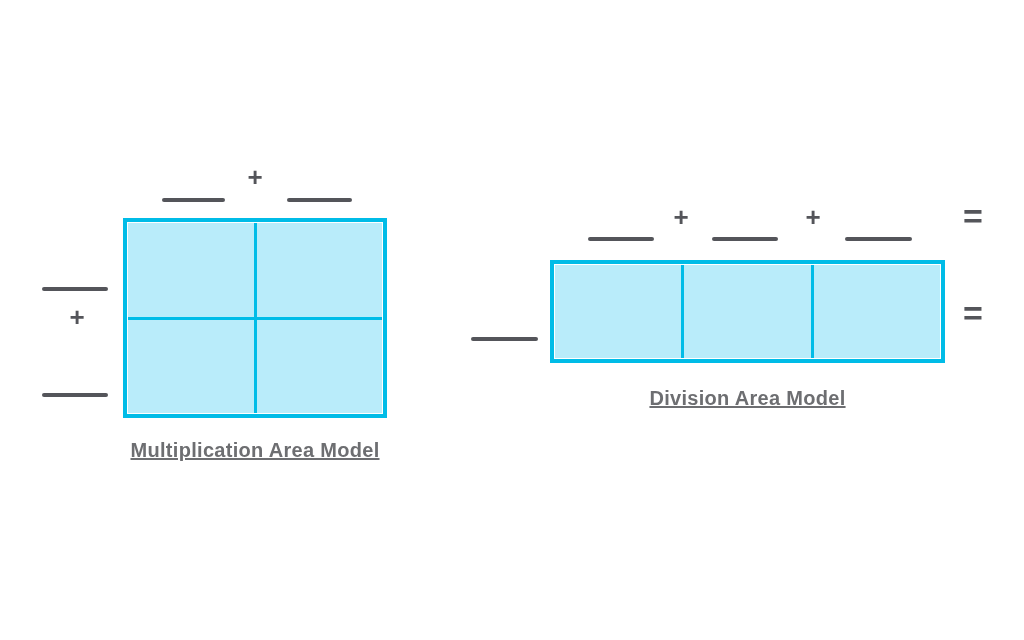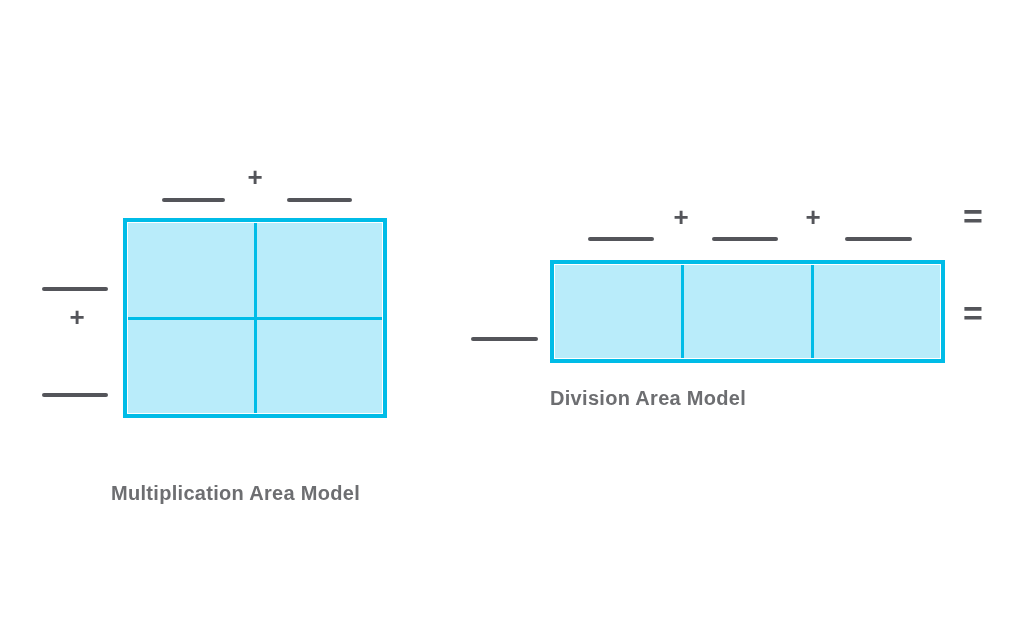--- a/index.html
+++ b/index.html
@@ -50,22 +50,23 @@
   .model-grid .cell{background:var(--cell);}
   .grid-2x2{grid-template-columns:1fr 1fr;grid-template-rows:1fr 1fr;}
   .grid-1x3{grid-template-columns:1fr 1fr 1fr;grid-template-rows:1fr;}
   
   .model-label{
     position:absolute;
     color:var(--label);
     font-weight:bold;
     font-size:20px;
     letter-spacing:.3px;
-    text-align:left;
+    text-align:center;
     line-height:24px;
+    text-decoration:underline;
   }
 </style>
 </head>
 <body>
 
 <div class="canvas">
 
   <div>
 
     <div class="blank" style="left:162px;top:198px;width:63px;"></div>
@@ -78,21 +79,21 @@
 
     <div class="model-box" style="left:123px;top:218px;width:264px;height:200px;">
       <div class="model-grid grid-2x2">
         <div class="cell"></div>
         <div class="cell"></div>
         <div class="cell"></div>
         <div class="cell"></div>
       </div>
     </div>
 
-    <div class="model-label" style="left:111px;top:438px;width:288px;margin-top:43px;">Multiplication Area Model</div>
+    <div class="model-label" style="left:111px;top:438px;width:288px;">Multiplication Area Model</div>
   </div>
 
   <div>
 
     <div class="blank" style="left:588px;top:237px;width:66px;"></div>
     <span class="op plus" style="left:681px;top:204px;">+</span>
     <div class="blank" style="left:712px;top:237px;width:66px;"></div>
     <span class="op plus" style="left:813px;top:204px;">+</span>
     <div class="blank" style="left:845px;top:237px;width:67px;"></div>
     <span class="op equals" style="left:973px;top:199px;">=</span>

